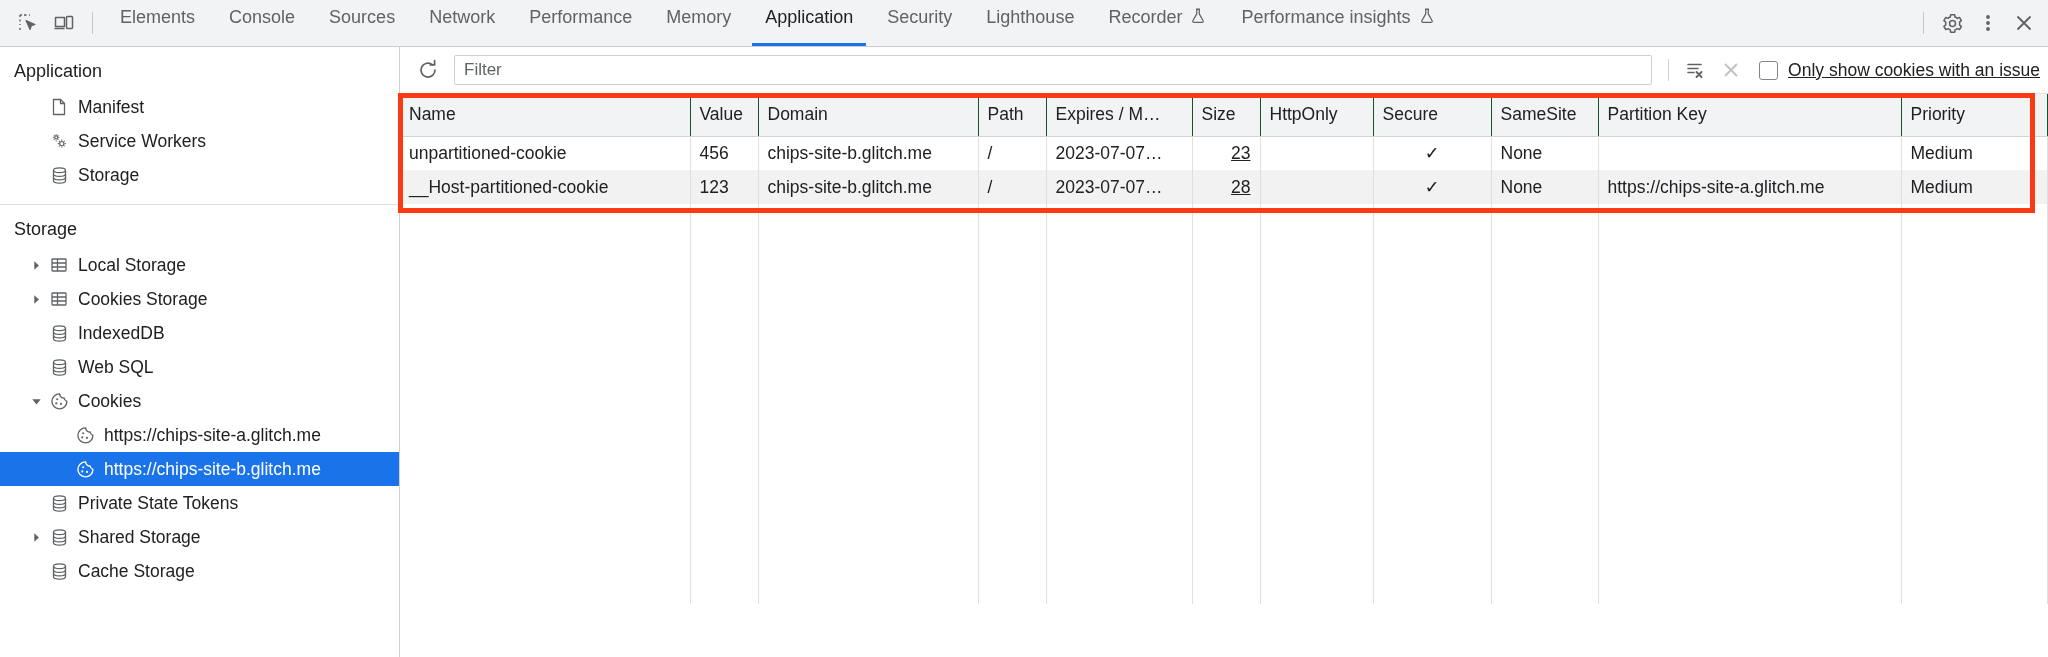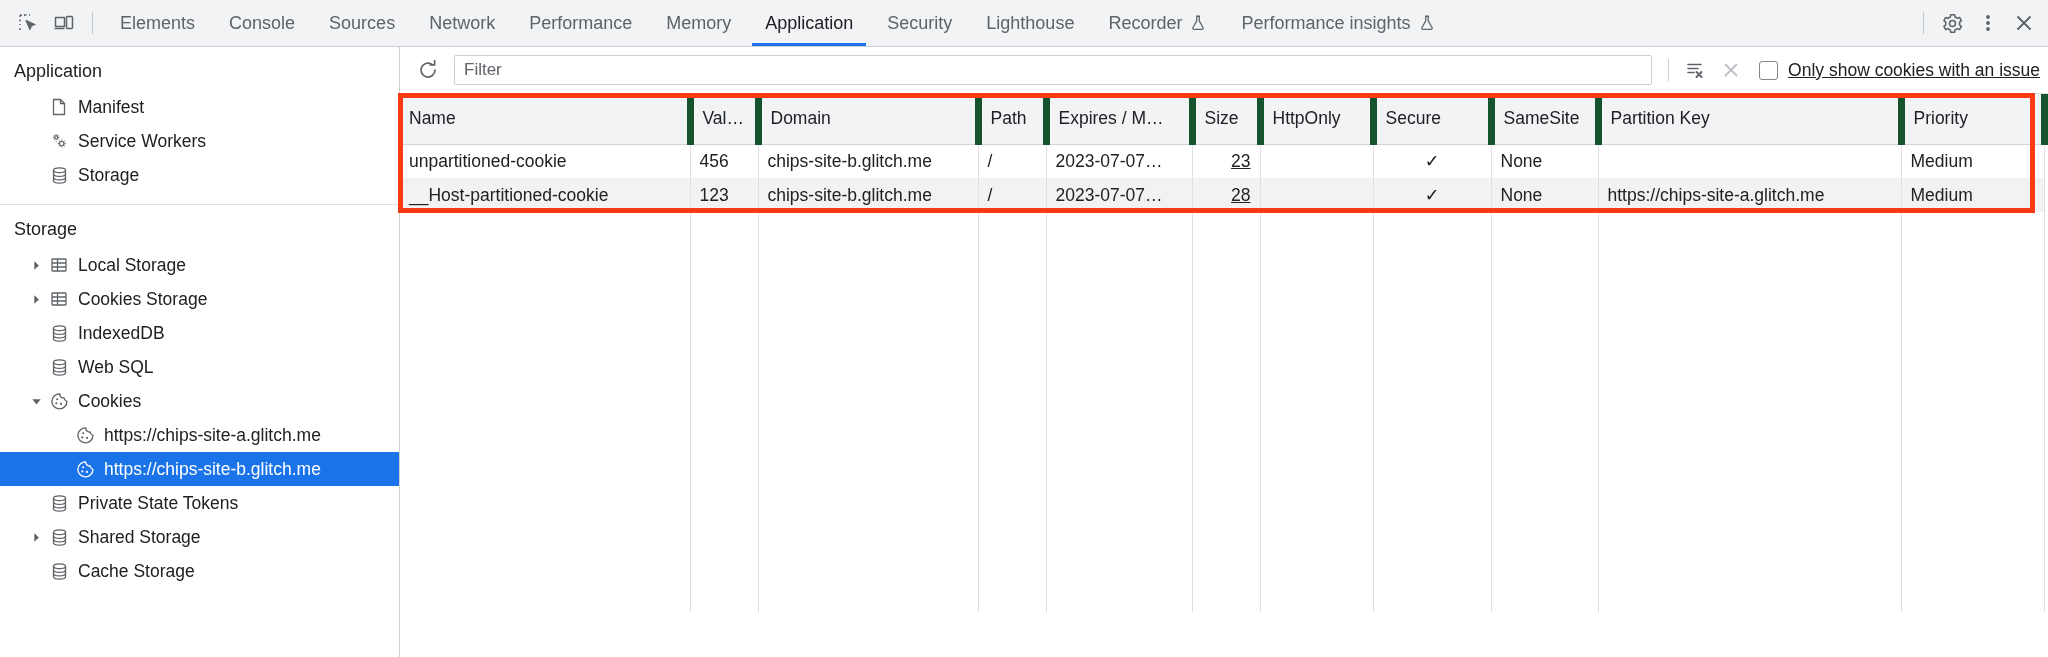--- a/index.html
+++ b/index.html
@@ -40,22 +40,22 @@
     flex: none;
   }
   .tabs {
     display: flex;
     align-items: stretch;
     height: 100%;
     flex: 1;
     min-width: 0;
   }
   .tab {
-    display: flex; align-items: center; gap: 7px;
-    padding: 0 17px;
+    display: flex; align-items: flex-start; gap: 7px;
+    padding: 7px 17px;
     font-size: 18px;
     color: #5f6368;
     white-space: nowrap;
     position: relative;
     height: 100%;
   }
   .tab.active { color: #202124; font-weight: 500; }
   .tab.active::after {
     content: "";
     position: absolute;
@@ -170,23 +170,23 @@
     width: 100%;
     border-collapse: collapse;
     table-layout: fixed;
     font-size: 17.5px;
     color: #202124;
   }
   table.cookies th {
     background: #f1f3f4;
     font-weight: normal;
     text-align: left;
-    height: 50px;
+    height: 42px;
     padding: 0 9px;
-    border-right: 7px solid #14532d;
+    border-right: 1px solid #14532d;
     border-bottom: 1px solid #d4d4d4;
     white-space: nowrap;
     overflow: hidden;
     text-overflow: ellipsis;
     color: #202124;
   }
   table.cookies td {
     height: 34px;
     padding: 0 9px;
     border-right: 1px solid #e0e0e0;

